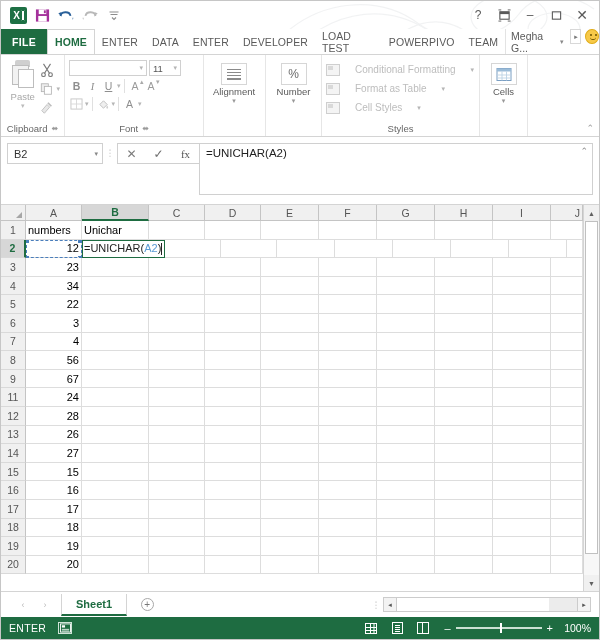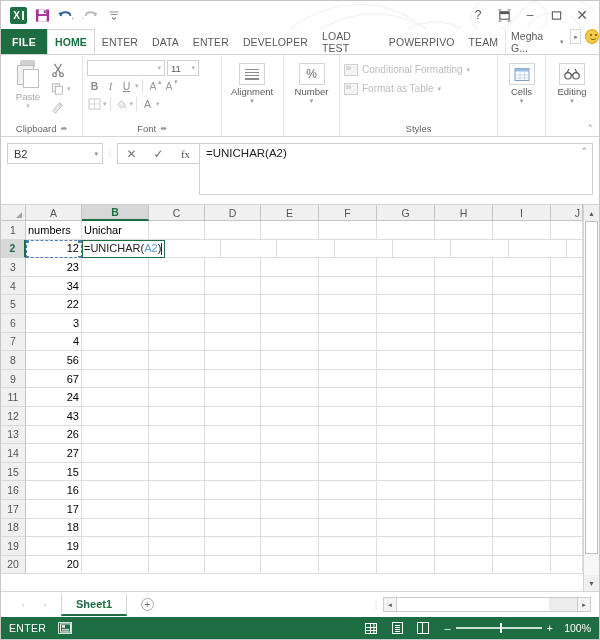--- a/index.html
+++ b/index.html
@@ -151,21 +151,21 @@
   .bigbtn .cr { font-size:7px;color:#999;}
   .boxicon {
     width:26px;height:22px;border:1px solid #d6d6d6;display:flex;align-items:center;justify-content:center;
     background:#fff;
   }
   .align-lines { width:14px;height:11px;display:flex;flex-direction:column;justify-content:space-between;}
   .align-lines i { display:block;height:1.4px;background:#8a8a8a;}
 
   
   .styles-list { display:flex;flex-direction:column; gap:2px; padding-top:3px; }
-  .style-item { display:flex;align-items:center;gap:4px; font-size:10px;color:#bdbdbd; height:17px;}
+  .style-item { display:flex;align-items:center;gap:15px; font-size:10px;color:#bdbdbd; height:17px;}
   .style-ico { width:14px;height:12px;border:1px solid #cfcfcf;background:#f4f4f4; position:relative;}
   .style-ico:after{content:"";position:absolute;left:1px;top:1px;width:5px;height:4px;background:#d9d9d9;}
 
   
   .ribbon-collapse {
     position:absolute; right:5px; bottom:3px; font-size:9px; color:#9a9a9a;
   }
 
   
   .fbar {
@@ -394,21 +394,21 @@
     <div class="acct">
       <span>Megha G...</span>
       <span class="acct-caret">▾</span>
     </div>
     <div class="mini-btn">▸</div>
     <div class="smiley"></div>
   </div>
 
   <div class="ribbon">
 
-    <div class="rgroup" style="width:82px">
+    <div class="rgroup" style="width:64px">
       <div class="rgroup-body">
         <div class="clip-left">
           <div class="paste-ico">
             <div class="paste-board"></div>
             <div class="paste-sheet"></div>
             <div class="paste-sheet2"></div>
           </div>
           <div class="paste-label">Paste</div>
           <div class="paste-caret">▾</div>
         </div>
@@ -536,20 +536,25 @@
           <div class="style-item">
             <span class="style-ico"></span>
             <span>Conditional Formatting</span>
             <span class="mini-caret">▾</span>
           </div>
           <div class="style-item">
             <span class="style-ico"></span>
             <span>Format as Table</span>
             <span class="mini-caret">▾</span>
           </div>
+          <div class="style-item">
+            <span class="style-ico"></span>
+            <span>Cell Styles</span>
+            <span class="mini-caret">▾</span>
+          </div>
         </div>
       </div>
       <div class="rgroup-title">
         <span>Styles</span>
       </div>
     </div>
 
     <div class="rgroup" style="width:48px">
       <div class="rgroup-body" style="justify-content:center">
         <div class="bigbtn" style="width:42px">
@@ -561,33 +566,20 @@
             </svg>
           </div>
           <div class="gl">Cells</div>
           <div class="cr">▾</div>
         </div>
       </div>
       <div class="rgroup-title"></div>
     </div>
 
     <div class="rgroup" style="width:52px;border-right:none">
-      <div class="rgroup-body" style="justify-content:center">
-        <div class="bigbtn" style="width:46px">
-          <div class="boxicon">
-            <svg width="16" height="14" viewBox="0 0 18 14">
-              <circle cx="4.5" cy="9" r="3.6" fill="none" stroke="#555" stroke-width="1.3"></circle>
-              <circle cx="13.5" cy="9" r="3.6" fill="none" stroke="#555" stroke-width="1.3"></circle>
-              <path d="M3.5 5.5 L5.5 1.5 M14.5 5.5 L12.5 1.5 M7.8 8 h2.4" stroke="#555" stroke-width="1.3"></path>
-            </svg>
-          </div>
-          <div class="gl">Editing</div>
-          <div class="cr">▾</div>
-        </div>
-      </div>
       <div class="rgroup-title"></div>
     </div>
 
     <div class="ribbon-collapse">⌃</div>
   </div>
 
   <div class="fbar">
     <div class="namebox">
       <span>B2</span>
       <span class="cr">▾</span>
@@ -750,21 +742,21 @@
               <div class="cell" style="flex: 0 0 56px;"></div>
               <div class="cell" style="flex: 0 0 58px;"></div>
               <div class="cell" style="flex: 0 0 58px;"></div>
               <div class="cell" style="flex: 0 0 58px;"></div>
               <div class="cell" style="flex: 0 0 58px;"></div>
               <div class="cell" style="flex: 0 0 58px;"></div>
               <div class="cell" style="flex: 1 1 auto;"></div>
             </div>
             <div class="body-row">
               <div class="rhead">12</div>
-              <div class="cell num" style="flex: 0 0 56px;">43</div>
+              <div class="cell num" style="flex: 0 0 56px;">28</div>
               <div class="cell" style="flex: 0 0 67px;"></div>
               <div class="cell" style="flex: 0 0 56px;"></div>
               <div class="cell" style="flex: 0 0 56px;"></div>
               <div class="cell" style="flex: 0 0 58px;"></div>
               <div class="cell" style="flex: 0 0 58px;"></div>
               <div class="cell" style="flex: 0 0 58px;"></div>
               <div class="cell" style="flex: 0 0 58px;"></div>
               <div class="cell" style="flex: 0 0 58px;"></div>
               <div class="cell" style="flex: 1 1 auto;"></div>
             </div>

